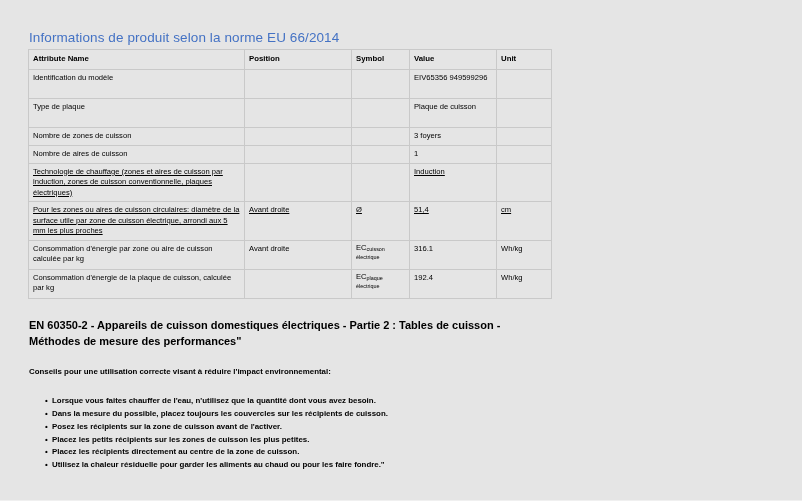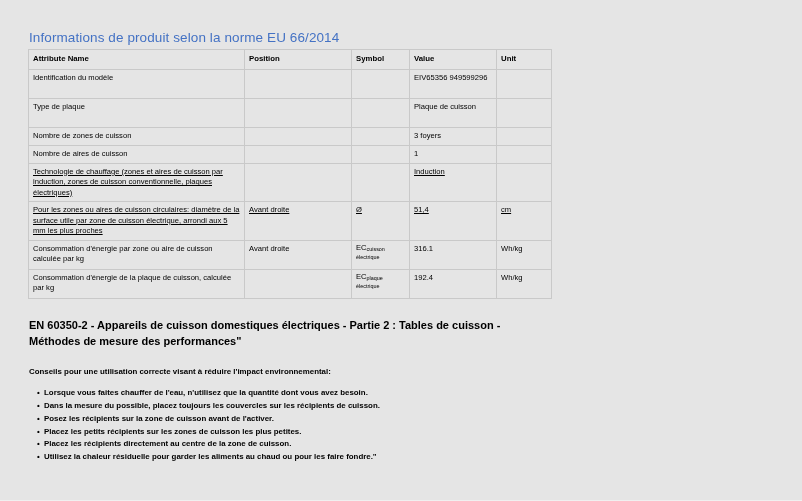--- a/index.html
+++ b/index.html
@@ -107,21 +107,21 @@
     top: 366px;
     width: 600px;
     font-size: 7.9px;
     font-weight: bold;
     line-height: 1.63;
     color: #000;
   }
   .tips-heading { display: block; }
   .tips-list {
     list-style: none;
-    margin: 8px;
+    margin: 16px;
     padding: 0;
   }
   .tips-list li {
     position: relative;
     padding-left: 7px;
   }
   .tips-list li::before {
     content: "\2022";
     position: absolute;
     left: 0;

